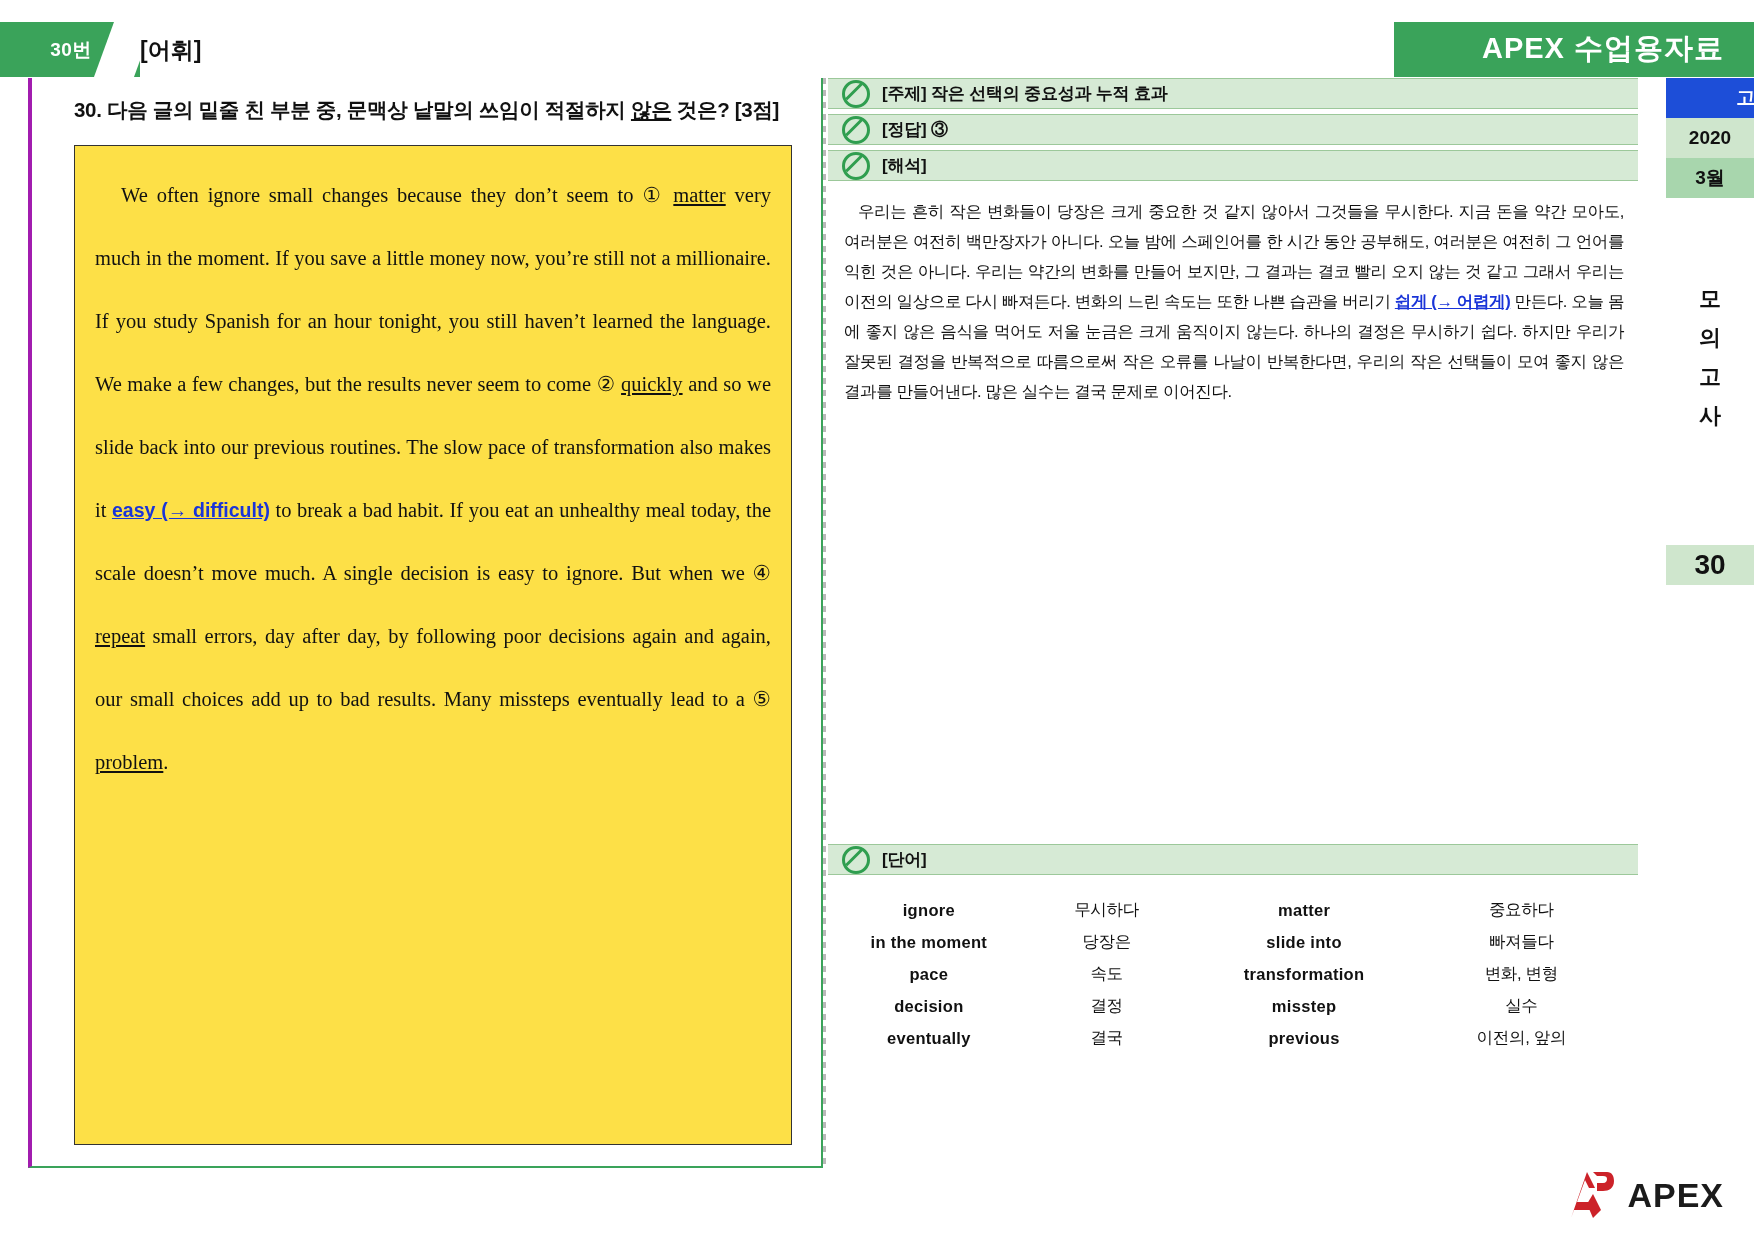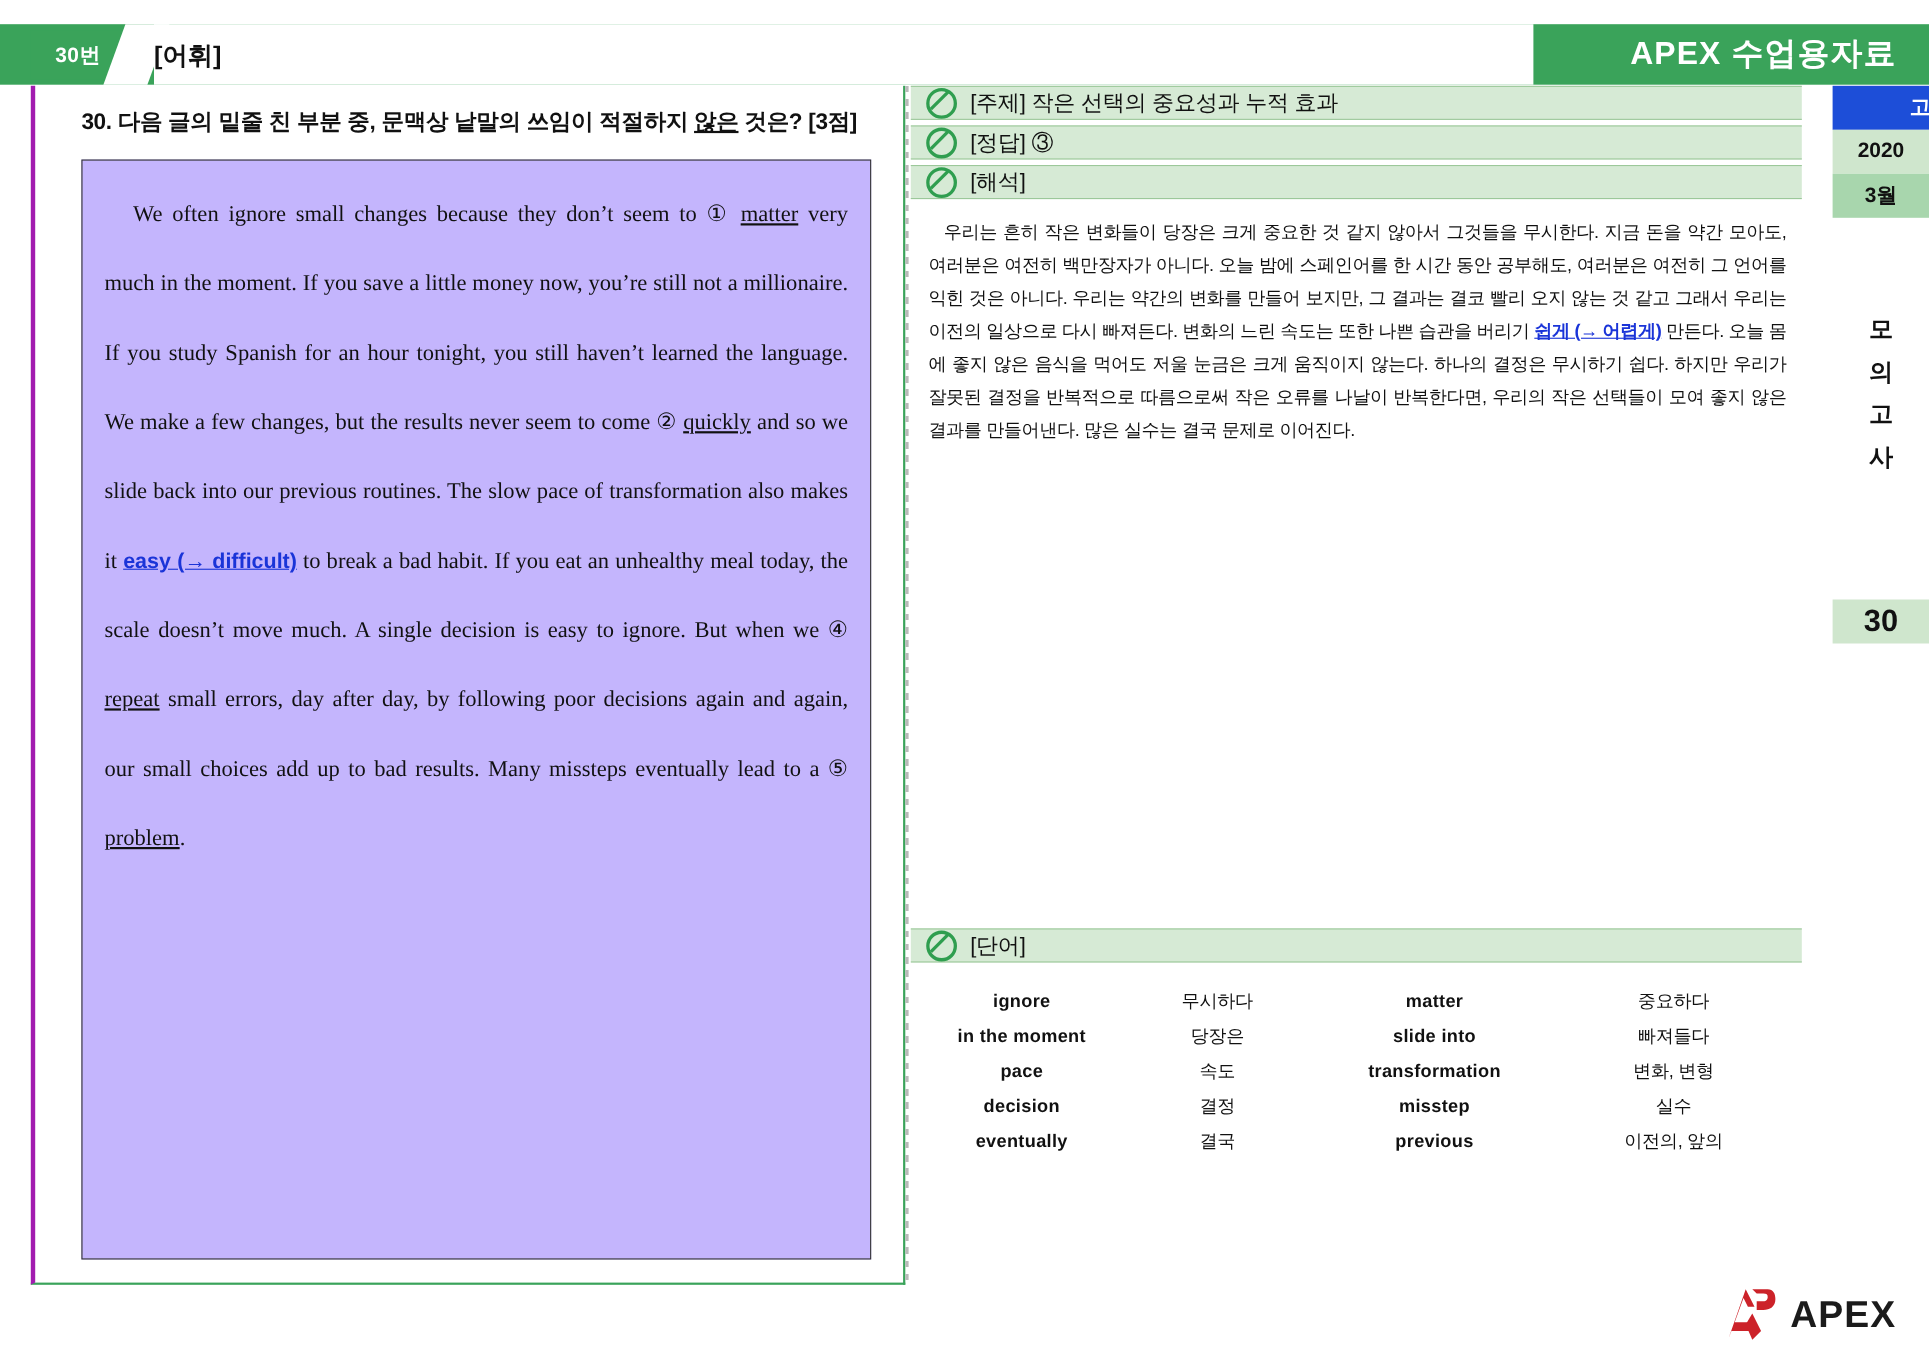--- a/index.html
+++ b/index.html
@@ -107,21 +107,21 @@
     letter-spacing: -0.3px;
   }
   #question-line .underline { text-decoration: underline; }
 
   #passage-box {
     position: absolute;
     left: 42px; top: 67px;
     width: 718px; height: 1000px;
     border: 1.5px solid #333;
     box-sizing: border-box;
-    background: #c4b5fd;
+    background: #fde047;
   }
   #passage-text {
     padding: 18px 20px 0 20px;
     font-family: "Liberation Serif", serif;
     font-size: 20.5px;
     line-height: 63px;
     text-align: justify;
     text-justify: inter-word;
     color: #111;
   }
@@ -164,22 +164,22 @@
   }
   .sec-head .ban::after {
     content: "";
     position: absolute;
     left: -2px; top: 7px;
     width: 22px; height: 3px;
     background: #2f9e4f;
     transform: rotate(-45deg);
   }
   .sec-head .lbl {
-    font-size: 20px;
-    font-weight: normal;
+    font-size: 17px;
+    font-weight: bold;
     color: #111;
     letter-spacing: -0.2px;
   }
   #translation {
     padding: 10px 14px 8px 16px;
     font-size: 16.5px;
     line-height: 30px;
     color: #111;
     text-align: justify;
     letter-spacing: -0.4px;

